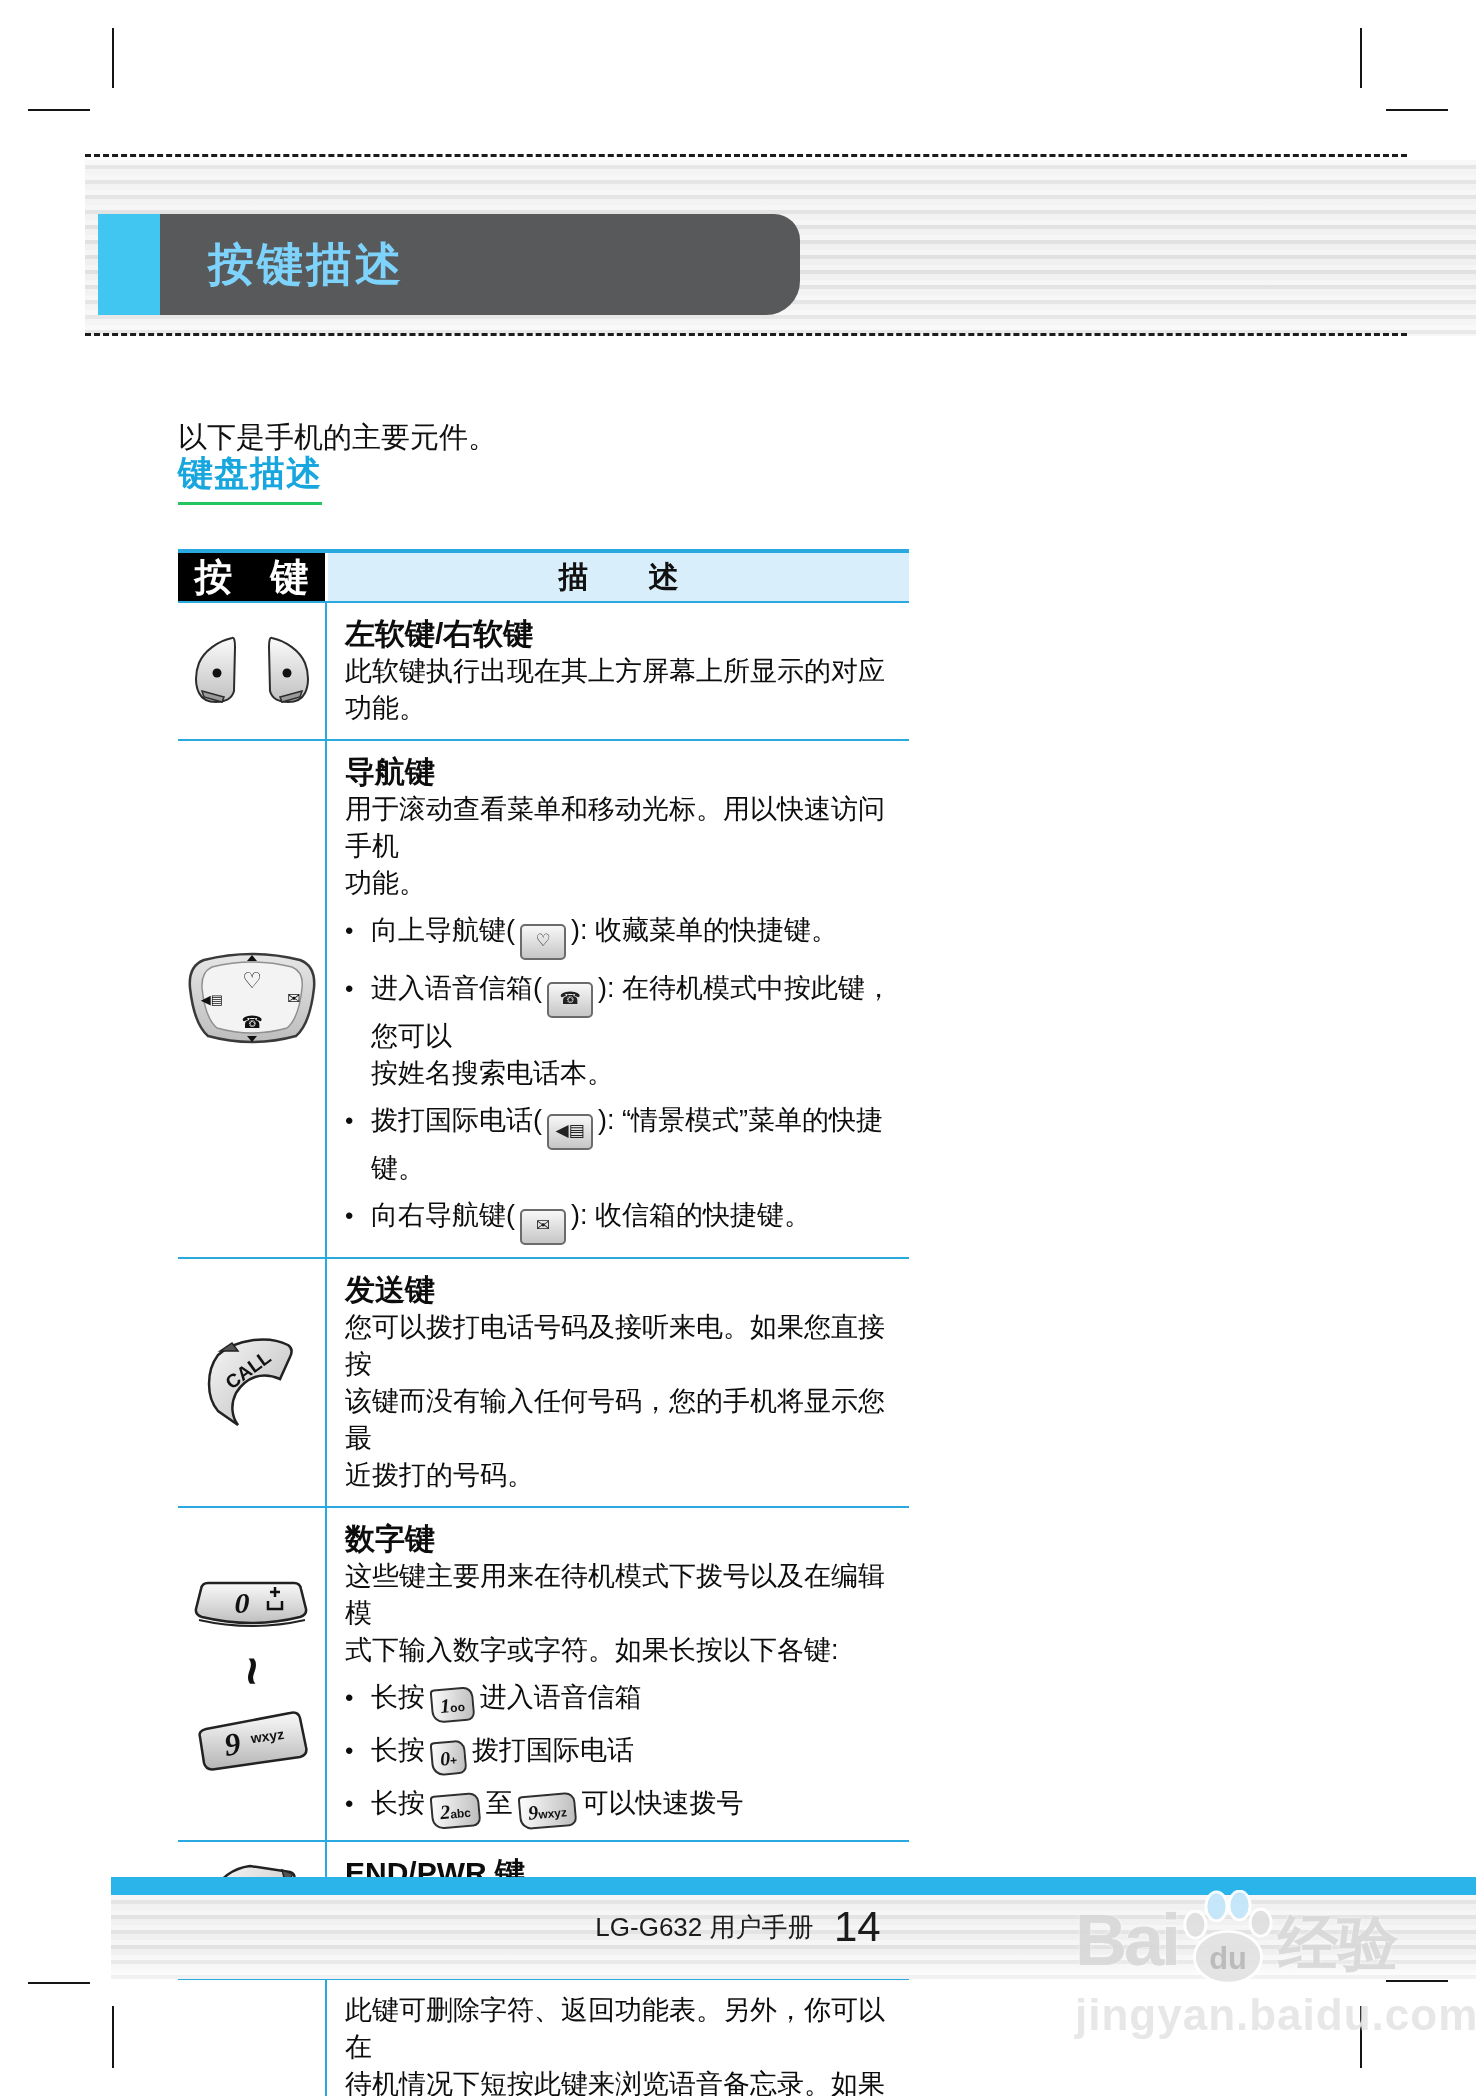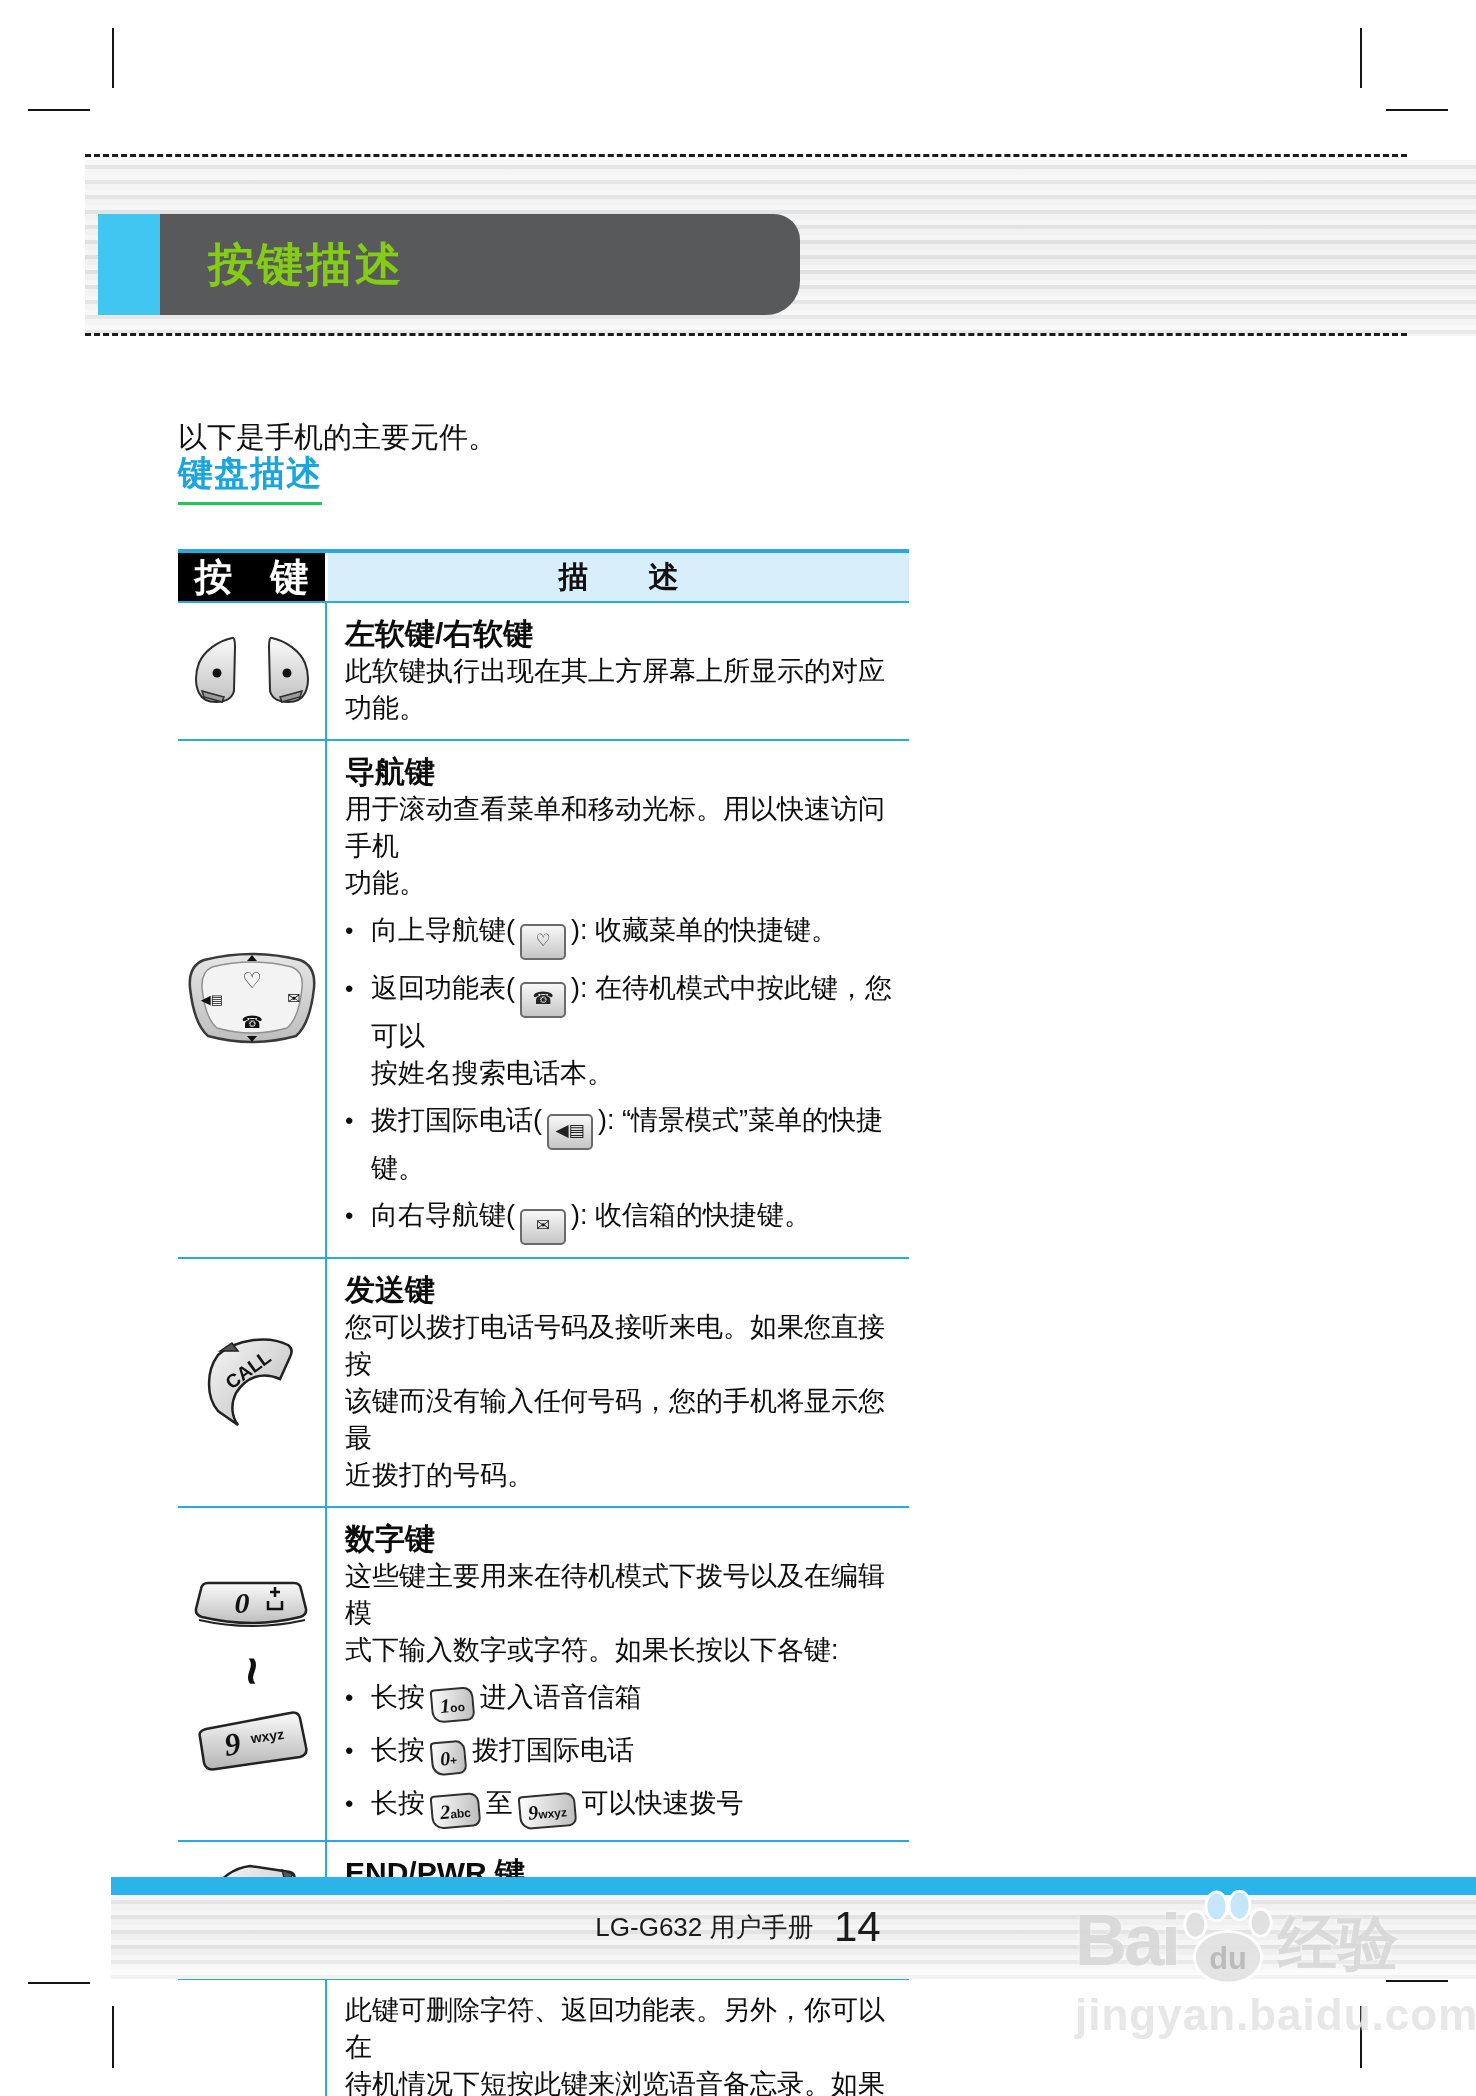--- a/index.html
+++ b/index.html
@@ -9,21 +9,21 @@
 
   
   .dash-line{position:absolute;left:85px;width:1322px;border-top:3px dashed #1c1c1c;height:0;}
   .band{position:absolute;left:85px;width:1391px;
     background:
       repeating-linear-gradient(180deg, rgba(255,255,255,.55) 0 5px, rgba(0,0,0,.035) 5px 9px, rgba(255,255,255,.35) 9px 15px),
       linear-gradient(180deg,#efefef,#e8e8e8 60%,#f2f2f2);}
   .title-box{position:absolute;left:98px;top:214px;width:702px;height:101px;
     background:#58595b;border-radius:0 26px 34px 0;display:flex;align-items:center;}
   .blue-square{position:absolute;left:0;top:0;width:62px;height:101px;background:#41c6f1;}
-  .main-title{margin-left:110px;font-size:46px;font-weight:bold;color:#84cc16;letter-spacing:3px;}
+  .main-title{margin-left:110px;font-size:46px;font-weight:bold;color:#7dd3fc;letter-spacing:3px;}
 
   .intro{position:absolute;left:178px;top:372px;font-size:29px;color:#101010;margin-top:46px;}
   .section-title{position:absolute;left:178px;top:450px;font-size:35px;font-weight:bold;
     color:#18a6de;padding-bottom:5px;border-bottom:3px solid #22c55e;letter-spacing:1px;}
 
   
   .kd-table{position:absolute;left:178px;top:549px;width:731px;
     border-top:4px solid #29a9e0;border-bottom:7px solid #1ea6de;}
   .t-header{display:flex;height:48px;}
   .th-key{width:147px;background:#000000;color:#fff;font-weight:bold;font-size:38px;
@@ -153,21 +153,21 @@
     <div class="td-desc">
       <div class="row-title">导航键</div>
       <div class="row-body">用于滚动查看菜单和移动光标。用以快速访问手机
 功能。</div>
       <div class="bullet">
         <span class="dot">•</span>
         <span class="b-text"><span>向上导航键(</span><span class="ikey"><span>♡</span></span><span class="b-after">): 收藏菜单的快捷键。</span></span>
       </div>
       <div class="bullet">
         <span class="dot">•</span>
-        <span class="b-text"><span>返回功能表(</span><span class="ikey"><span>☎</span></span><span class="b-after">): 在待机模式中按此键，您可以
+        <span class="b-text"><span>进入语音信箱(</span><span class="ikey"><span>☎</span></span><span class="b-after">): 在待机模式中按此键，您可以
 按姓名搜索电话本。</span></span>
       </div>
       <div class="bullet">
         <span class="dot">•</span>
         <span class="b-text"><span>拨打国际电话(</span><span class="ikey"><span>◀▤</span></span><span class="b-after">): “情景模式”菜单的快捷键。</span></span>
       </div>
       <div class="bullet">
         <span class="dot">•</span>
         <span class="b-text"><span>向右导航键(</span><span class="ikey"><span>✉</span></span><span class="b-after">): 收信箱的快捷键。</span></span>
       </div>

